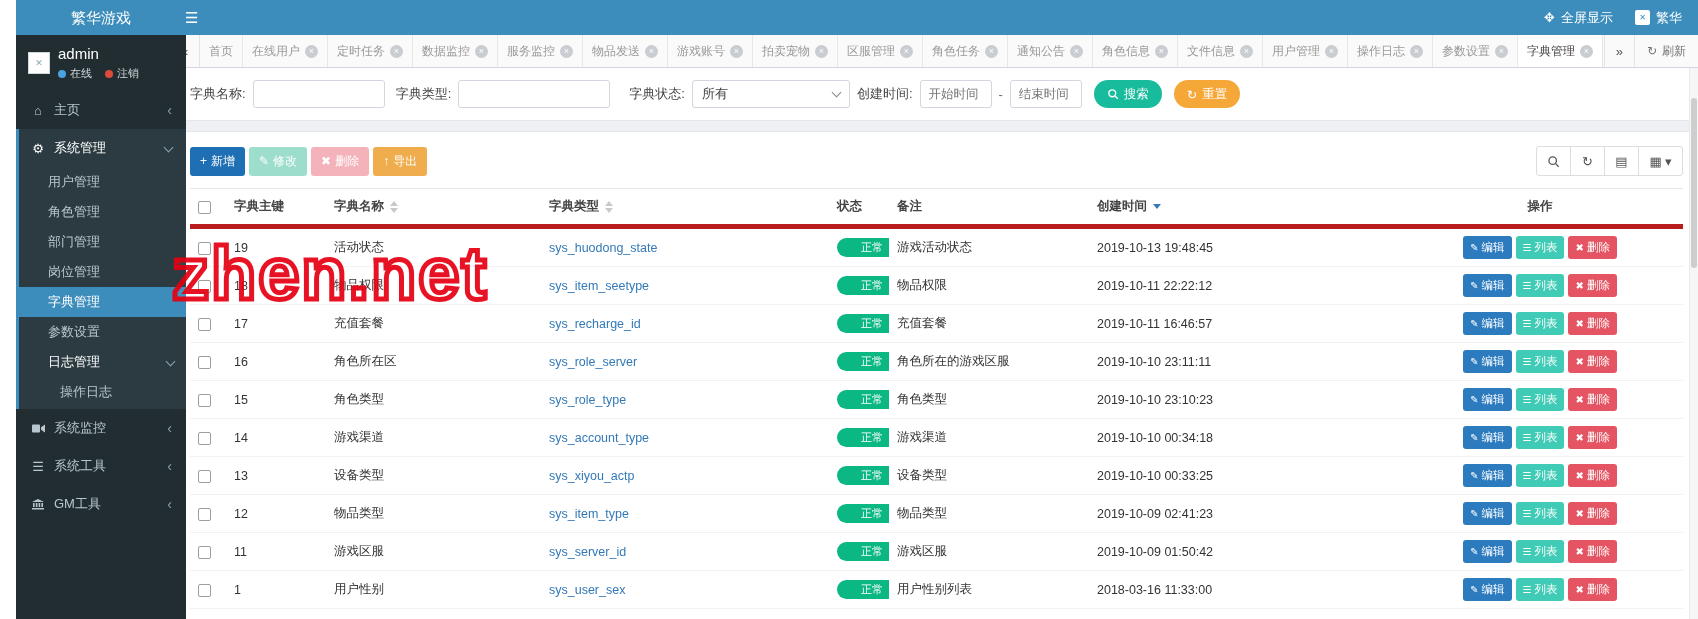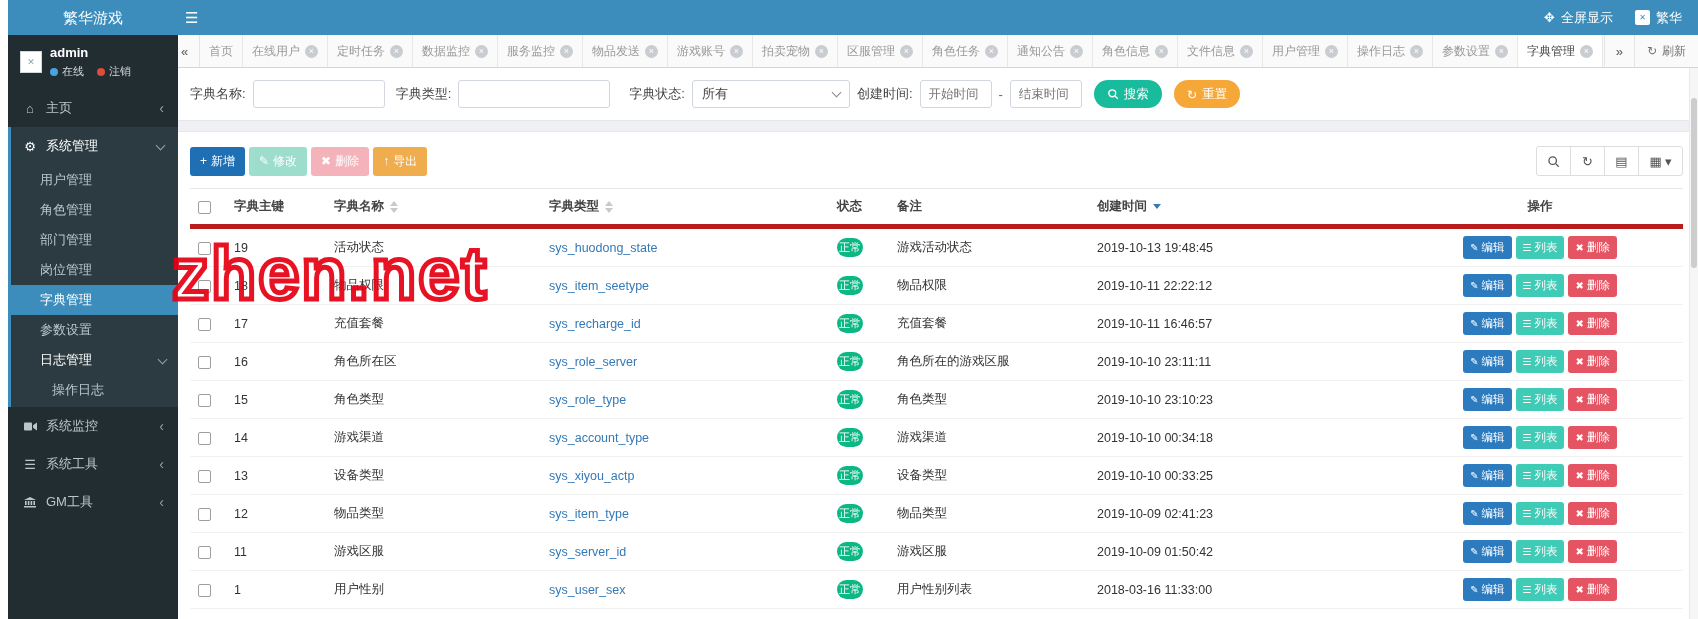--- a/index.html
+++ b/index.html
@@ -3,25 +3,25 @@
 <meta charset="utf-8">
 <style>
   * { box-sizing: border-box; }
   html,body { margin:0; padding:0; }
   body {
     width:1698px; height:619px; position:relative; overflow:hidden;
     background:#fff; font-family:"Liberation Sans","DejaVu Sans",sans-serif;
     font-size:13px; color:#333;
   }
   
-  .sidebar { position:absolute; left:8px; top:0; width:170px; height:619px; background:#222d32; z-index:5; }
+  .sidebar { position:absolute; left:16px; top:0; width:170px; height:619px; background:#222d32; z-index:5; }
   .logo { height:35px; line-height:35px; background:#3c8dbc; color:#fff; text-align:center; font-size:15px; cursor:pointer; }
   .user-panel { display:flex; gap:8px; padding:10px 12px 8px; align-items:center; }
   .avatar { width:22px; height:22px; border:1px solid #cfd8dc; background:#fff; display:flex; align-items:center; justify-content:center; color:#90a4ae; font-size:9px; flex:none; }
-  .user-name { color:#fff; font-size:13px; font-weight:bold; }
+  .user-name { color:#fff; font-size:15px; font-weight:normal; }
   .user-status { font-size:11px; color:#cfd6da; display:flex; align-items:center; gap:4px; margin-top:4px; }
   .dot { width:8px; height:8px; border-radius:50%; display:inline-block; }
   .dot.online { background:#4aa3df; }
   .dot.logout { background:#dd4b39; margin-left:9px; }
   .user-status a { color:#cfd6da; text-decoration:none; cursor:pointer; }
   .menu { margin-top:2px; }
   .mi-row { display:flex; align-items:center; gap:8px; padding:10px 14px; font-size:13px; color:#b8c7ce; cursor:pointer; }
   .menu-item.expanded { background:#2c3b41; border-left:3px solid #3c8dbc; }
   .menu-item.expanded > .mi-row { padding-left:11px; color:#fff; }
   .mi-icon { width:16px; text-align:center; font-size:13px; display:inline-flex; justify-content:center; }
@@ -71,21 +71,21 @@
   .tbtn.export { background:#f0ad4e; }
   .icon-group { margin-left:auto; display:flex; }
   .igbtn { width:35px; height:30px; border:1px solid #ddd; background:#fff; color:#555; display:flex; align-items:center; justify-content:center; margin-left:-1px; cursor:pointer; font-size:13px; gap:3px; }
   .igbtn.first { border-radius:3px 0 0 3px; margin-left:0; }
   .igbtn.last { border-radius:0 3px 3px 0; width:45px; }
   table { width:100%; border-collapse:collapse; table-layout:fixed; }
   thead th { font-weight:bold; color:#444; text-align:left; padding:9px 8px; border-top:1px solid #e8e8e8; border-bottom:5px solid #b91c1c; font-size:12.5px; white-space:nowrap; }
   tbody td { padding:7px 8px; border-bottom:1px solid #f2f2f2; font-size:12.5px; color:#333; white-space:nowrap; overflow:hidden; }
   .cb { width:13px; height:13px; border:1px solid #9e9e9e; border-radius:2px; background:#fff; display:inline-block; vertical-align:middle; cursor:pointer; }
   .type-link { color:#3379b7; text-decoration:none; cursor:pointer; }
-  .badge { display:inline-block; background:#0bb783; color:#fff; border-radius:10px; font-size:11px; padding:2px 2px; }
+  .badge { display:inline-block; background:#0bb783; color:#fff; border-radius:10px; font-size:11px; padding:2px 24px; }
   .sort { display:inline-flex; flex-direction:column; margin-left:6px; vertical-align:middle; gap:2px; }
   .tri-up { width:0; height:0; border:4px solid transparent; border-bottom:5px solid #c9c9c9; border-top:0; }
   .tri-down { width:0; height:0; border:4px solid transparent; border-top:5px solid #c9c9c9; border-bottom:0; }
   .tri-down.desc { border-top-color:#337ab7; }
   th.actions, td.actions { text-align:center; }
   .rowbtn { display:inline-flex; align-items:center; gap:3px; border:none; border-radius:3px; color:#fff; font-size:11.5px; padding:4px 7px; margin:0 2px; cursor:pointer; font-family:inherit; }
   .rowbtn.edit { background:#2d7bbf; }
   .rowbtn.list { background:#3fcbb5; }
   .rowbtn.del  { background:#e55462; }
   .watermark { position:absolute; left:2px; top:163px; font-size:74px; font-weight:bold; letter-spacing:2px;

